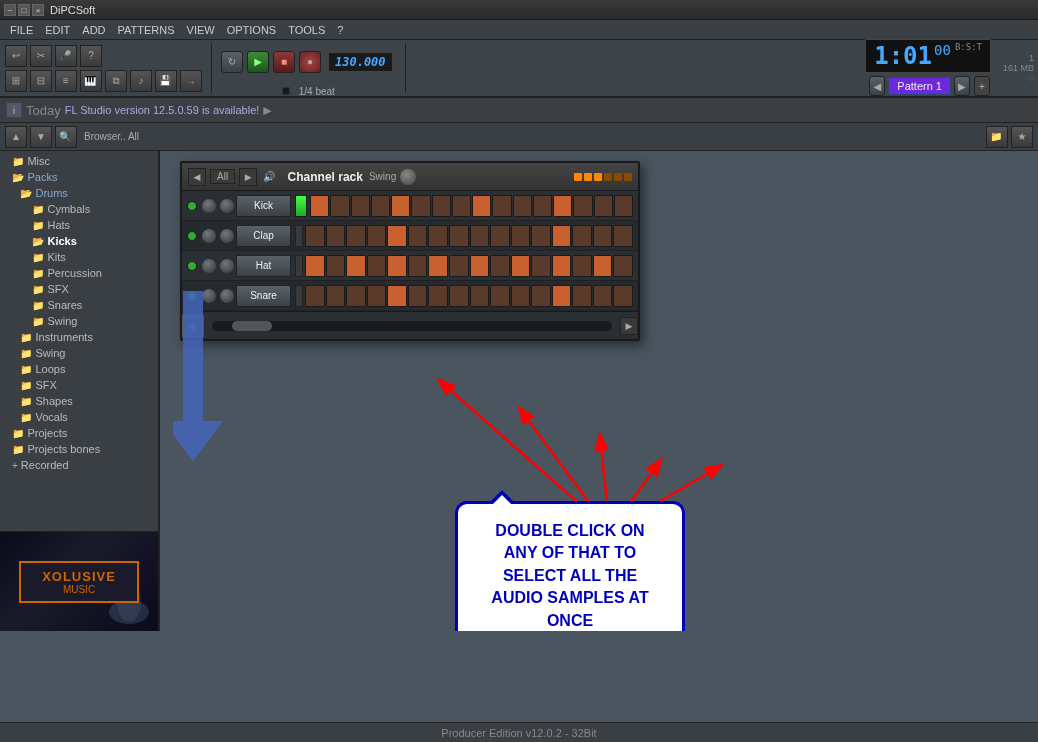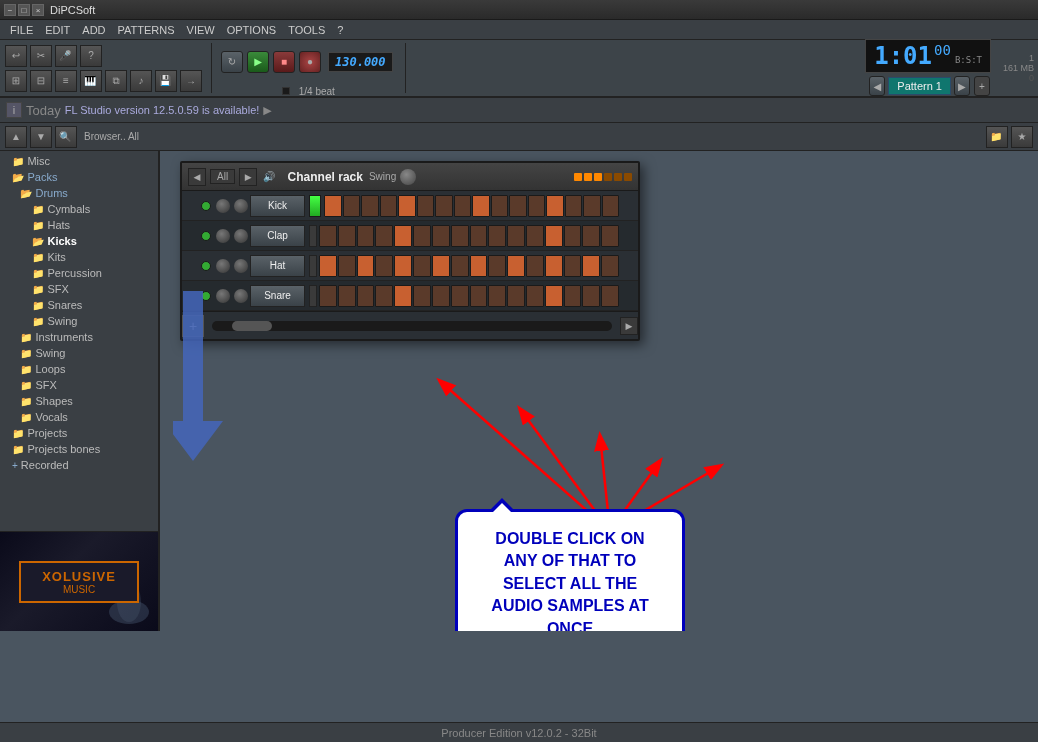--- a/index.html
+++ b/index.html
@@ -257,21 +257,21 @@
       border-radius: 1px;
     }
     .pattern-dot.active { background: #f80; }
 
     
     .channel-row {
       height: 30px;
       display: flex;
       align-items: center;
       border-bottom: 1px solid #222;
-      padding: 0 19px;
+      padding: 0 5px;
     }
     .channel-row:nth-child(odd) { background: #2a2f34; }
     .channel-row:nth-child(even) { background: #252a2e; }
 
     .ch-led {
       width: 10px; height: 10px;
       background: #3a3;
       border-radius: 50%;
       margin-right: 3px;
       border: 1px solid #1a1a1a;
@@ -480,26 +480,26 @@
     </div>
   </div>
 
   <div style="width:1px; height:50px; background:#222; margin:0 4px;"></div>
 
   <div style="display:flex; flex-direction:column; margin-left:auto; align-items:flex-end;">
 
     <div style="display:flex; align-items:flex-start; background:#111; border:1px solid #444; padding:2px 8px; color:#4af; font-family:monospace; margin-bottom:2px;">
       <span style="font-size:24px; font-weight:bold;">1:01</span>
       <span style="font-size:14px; margin-left:2px;">00</span>
-      <span style="font-size:9px; color:#888; margin-left:4px;margin-top:13px;">B:S:T</span>
+      <span style="font-size:9px; color:#888; margin-left:4px;">B:S:T</span>
     </div>
 
     <div style="display:flex; align-items:center; gap:2px;">
       <div class="transport-btn" style="width:16px;height:20px;">◀</div>
-      <div style="background:#0f766e; border:1px solid #2a4a6a; color:#eee; font-size:11px; padding:2px 8px;">Pattern 1</div>
+      <div style="background:#6d28d9; border:1px solid #2a4a6a; color:#eee; font-size:11px; padding:2px 8px;">Pattern 1</div>
       <div class="transport-btn" style="width:16px;height:20px;">▶</div>
       <div class="transport-btn" style="width:16px;height:20px; background:#444;">+</div>
     </div>
   </div>
 
   <div style="display:flex; flex-direction:column; font-size:9px; color:#888; margin-left:8px; text-align:right;">
     <span>1</span>
     <span>161 MB</span>
     <span style="color:#555;">0</span>
   </div>
@@ -795,21 +795,21 @@
       <line x1="450" y1="380" x2="500" y2="310" stroke="red" stroke-width="2.5" marker-end="url(#arrowhead)"></line>
 
       <line x1="450" y1="380" x2="560" y2="315" stroke="red" stroke-width="2.5" marker-end="url(#arrowhead)"></line>
       <defs>
         <marker id="arrowhead" markerWidth="8" markerHeight="6" refX="6" refY="3" orient="auto">
           <polygon points="0 0, 8 3, 0 6" fill="red"></polygon>
         </marker>
       </defs>
     </svg>
 
-    <div class="speech-bubble" style="position:absolute; top:358px; left:295px;">
+    <div class="speech-bubble" style="position:absolute; top:350px; left:295px;">
       <span>DOUBLE CLICK ON</span><br>
       <span>ANY OF THAT TO</span><br>
       <span>SELECT ALL THE</span><br>
       <span>AUDIO SAMPLES AT</span><br>
       <span>ONCE</span>
     </div>
 
     <svg style="position:absolute;top:140px;left:13px;pointer-events:none;" width="60" height="180">
       <polygon points="10,0 30,0 30,130 50,130 20,170 -10,130 10,130" fill="#4466bb" opacity="0.85"></polygon>
     </svg>

